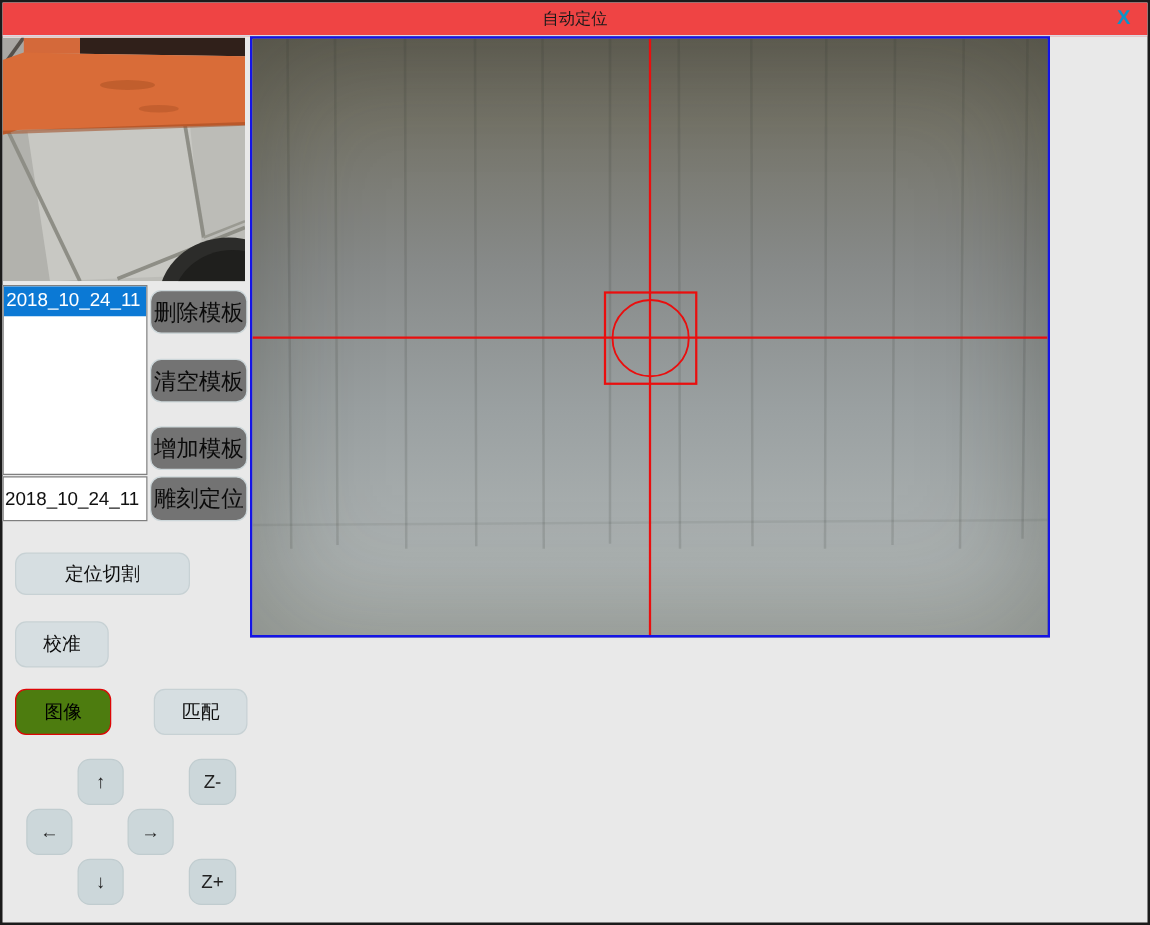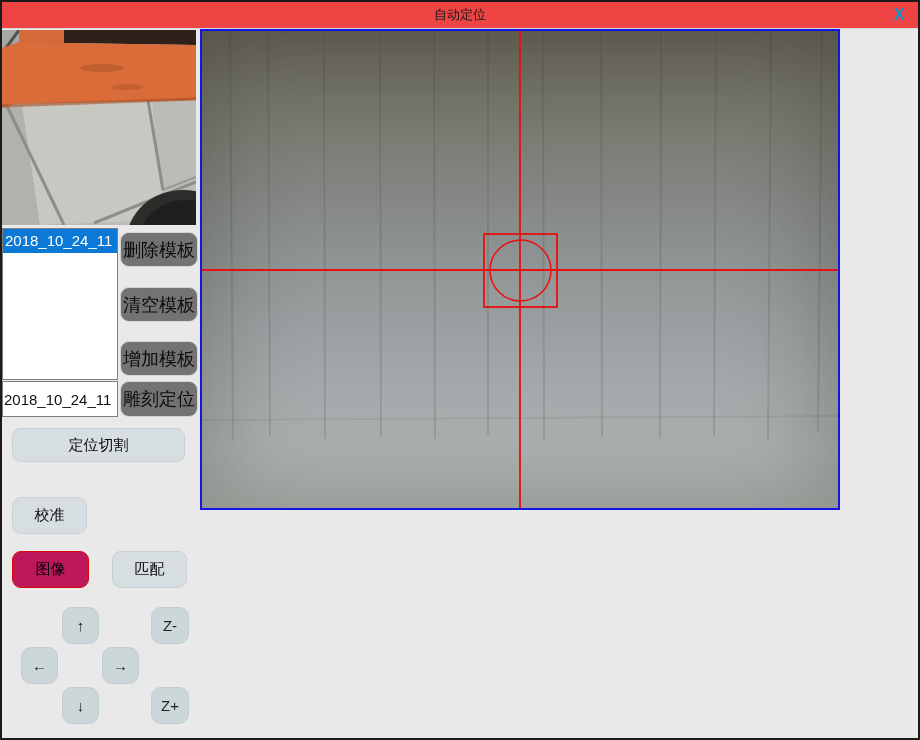--- a/index.html
+++ b/index.html
@@ -39,25 +39,25 @@
     font-family:inherit;font-size:15px;color:#111;padding:0 1px;outline:none;
   }
   .btn{
     position:absolute;display:flex;align-items:center;justify-content:center;
     background:#737373;border:1px solid #cdd7da;border-radius:9px;
     font-size:18px;color:#0b0b0b;cursor:pointer;box-sizing:border-box;
   }
   .tbtn{left:118px;width:78px;height:35px;}
   #btn-del{top:230px}#btn-clr{top:285px}#btn-eng{top:339px}#btn-add{top:379px;height:36px}
   .abtn{background:#d6dee1;border-color:#c7d1d4;font-size:15px;}
-  #btn-poscut{left:10px;top:426px;width:173px;height:34px;}
+  #btn-poscut{left:10px;top:440px;width:140px;height:34px;}
   #btn-cal{left:10px;top:495px;width:75px;height:37px;font-family:Liberation Serif, serif;}
   #btn-set{left:110px;top:495px;width:75px;height:37px;}
-  #btn-img{left:10px;top:549px;width:77px;height:37px;background:#be185d;border-color:#dd0606;color:#000;text-align:right;}
-  #btn-match{left:110px;top:549px;width:75px;height:37px;}
+  #btn-img{left:10px;top:549px;width:77px;height:37px;background:#4d7c0f;border-color:#dd0606;color:#000;text-align:right;}
+  #btn-match{left:121px;top:549px;width:75px;height:37px;}
   .jog{
     background:#ccd7da;border:1px solid #c0cccf;border-radius:10px;
     font-size:15px;color:#222;width:37px;height:37px;
   }
   #jog-up{left:60px;top:605px}#jog-zm{left:149px;top:605px;width:38px}
   #jog-left{left:19px;top:645px}#jog-right{left:100px;top:645px}
   #jog-down{left:60px;top:685px}#jog-zp{left:149px;top:685px;width:38px}
   .jog .glyph{font-size:15px;line-height:1;}
   
   .camera{

